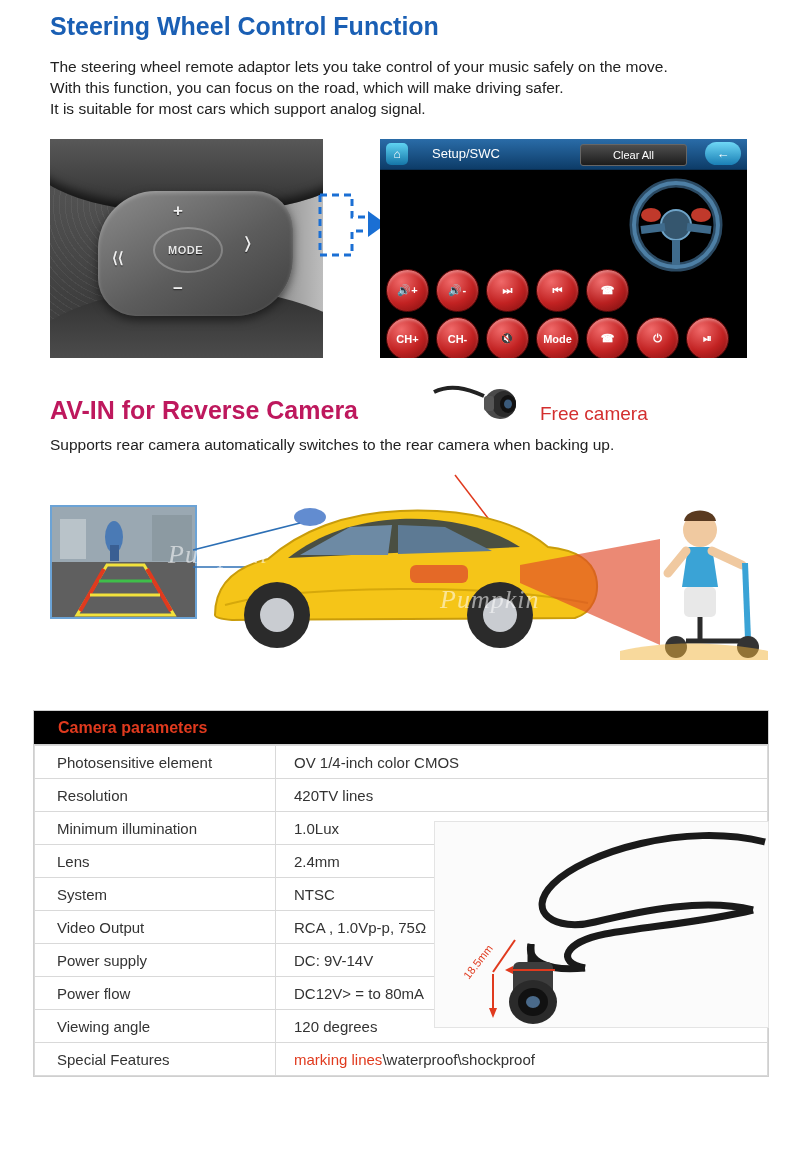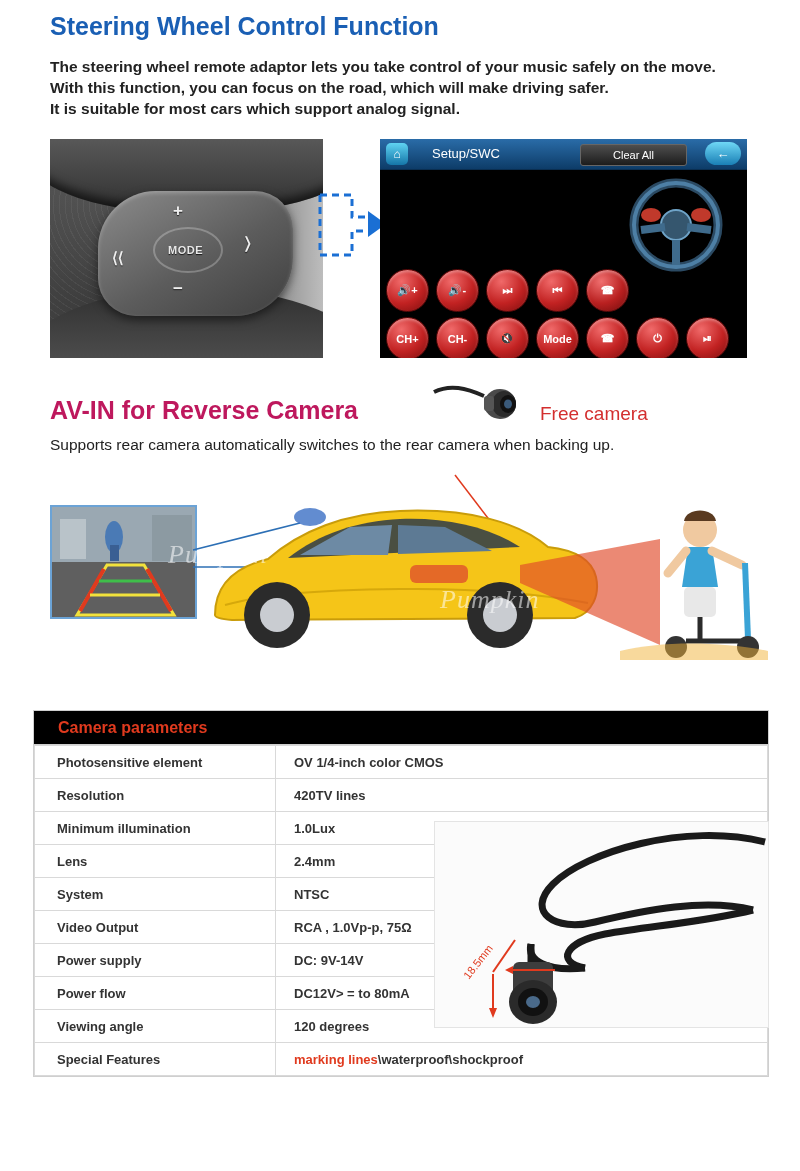--- a/index.html
+++ b/index.html
@@ -28,21 +28,21 @@
     letter-spacing: 0px;
   }
   .sec1-body {
     position: absolute;
     left: 50px; top: 56px;
     width: 730px;
     font-size: 15.5px;
     line-height: 21px;
     color: #222;
   }
-  .sec1-body div { white-space: nowrap; font-weight: bold; }
+  .sec1-body div { white-space: nowrap; }
 
   
   .wheel-photo {
     position: absolute;
     left: 50px; top: 139px;
     width: 273px; height: 219px;
     background: linear-gradient(135deg,#3a3a3a 0%, #2b2b2b 40%, #555 100%);
     overflow: hidden;
   }
   .wheel-photo .leather {
@@ -214,22 +214,21 @@
     box-sizing: border-box;
   }
   .tbl-header .ttl {
     color: #e03a1e;
     font-size: 16px;
     font-weight: bold;
   }
   table.params {
     border-collapse: collapse;
     width: 100%;
-    font-size: 13px;
-    font-weight: bold;
+    font-size: 15px;
   }
   table.params td {
     border: 1px solid #d9d9d9;
     height: 32px;
     padding: 0 8px 0 22px;
     color: #333;
     vertical-align: middle;
   }
   table.params td.k { width: 210px; background: #fff; }
   table.params td.v { padding-left: 18px; }

